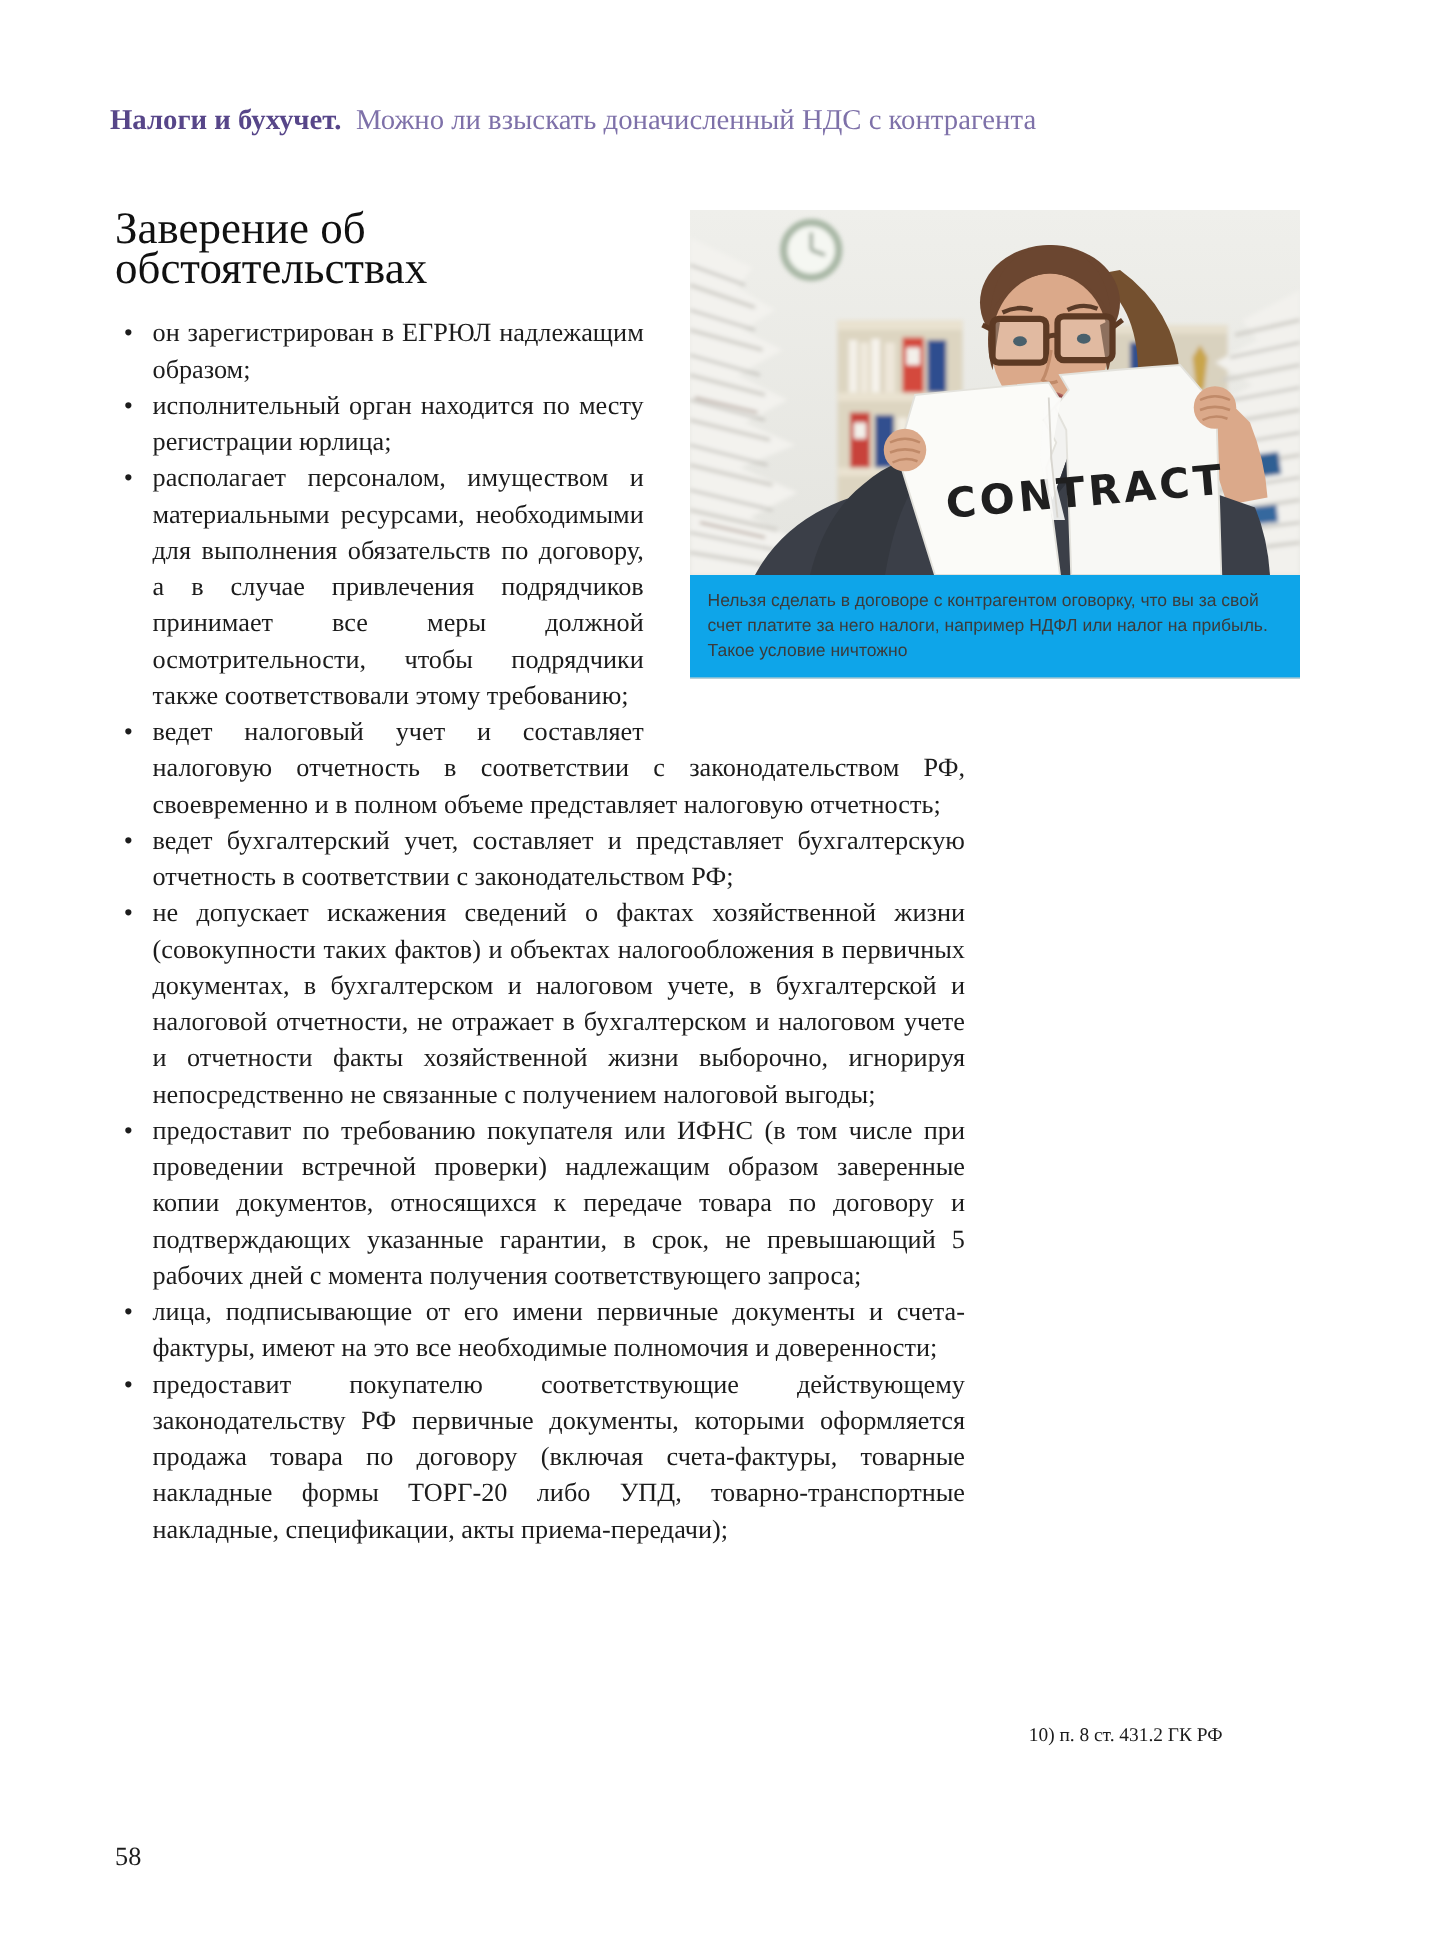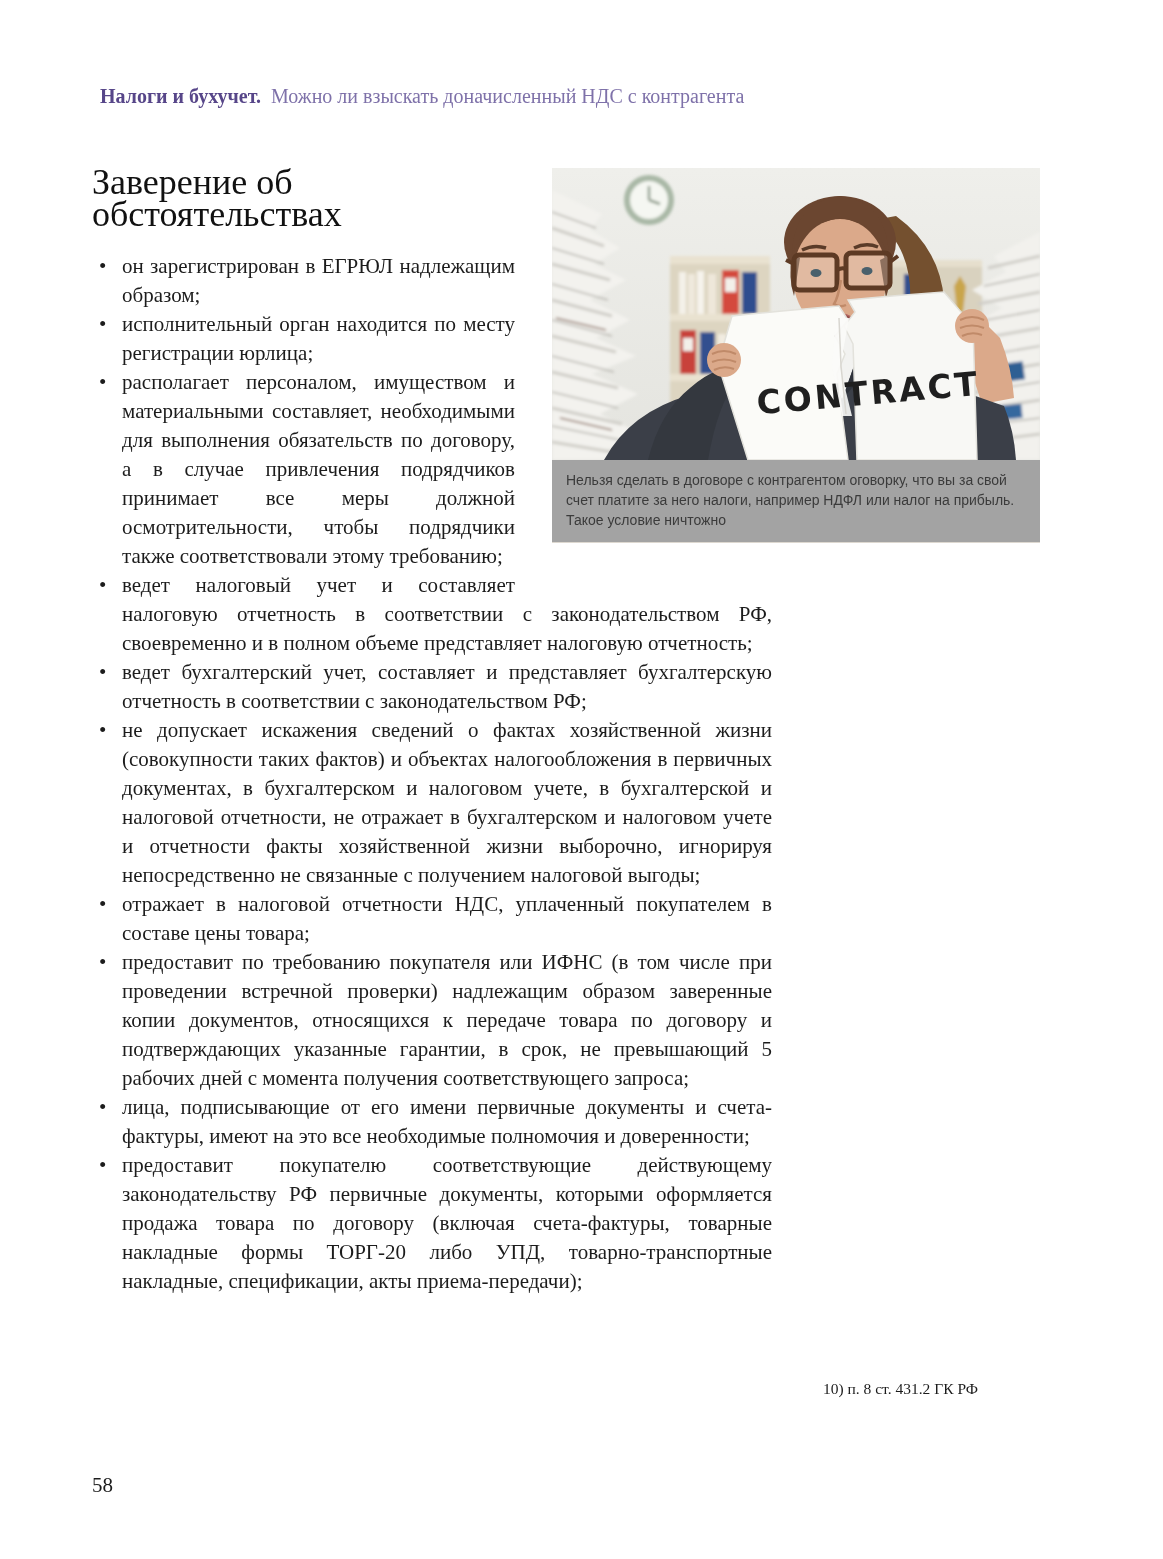--- a/index.html
+++ b/index.html
@@ -8,22 +8,22 @@
     background:#ffffff;
     font-family:"Liberation Serif",serif;
     color:#1c1c1c;
     position:relative;
     overflow:hidden;
   }
   .page{position:absolute;inset:0;background:#ffffff;}
 
   
   .running-head{
-    position:absolute;left:100px;top:84px;
-    font-size:20px;line-height:24px;white-space:nowrap;
+    position:absolute;left:88px;top:84px;
+    font-size:23px;line-height:24px;white-space:nowrap;
   }
   .running-head .section{font-weight:bold;color:#574689;}
   .running-head .subtitle{color:#7e71a9;}
 
   
   .main{
     position:absolute;left:92px;top:166px;width:680px;
   }
   h1.headline{
     font-size:36px;line-height:32px;margin:0 0 22px 0;
@@ -45,21 +45,21 @@
 
   
   figure.photo-fig{
     float:right;
     width:488px;
     margin:2px -268px 42px 37px;
     padding:0;
   }
   .photo-frame{width:488px;height:292px;display:block;overflow:hidden;}
   figcaption.caption{
-    background:#a3a3a3;
+    background:#0ea5e9;
     font-family:"Liberation Sans",sans-serif;
     font-size:14px;line-height:20px;color:#3b3b3b;
     padding:10px 14px 12px 14px;
     text-align:left;
     border-bottom:1px solid #ddd8d0;
   }
 
   
   .footnote{
     position:absolute;left:823px;top:1379px;
@@ -211,25 +211,24 @@
       </svg>
       <figcaption class="caption">Нельзя сделать в договоре с контрагентом оговорку, что вы за свой счет платите за него налоги, например НДФЛ или налог на прибыль. Такое условие ничтожно</figcaption>
     </figure>
 
     <h1 class="headline">Заверение об обстоятельствах</h1>
 
 
     <ul class="points bodytext">
       <li>он зарегистрирован в ЕГРЮЛ надлежащим образом;</li>
       <li>исполнительный орган находится по месту регистрации юрлица;</li>
-      <li>располагает персоналом, имуществом и материальными составляет, необходимыми для выполнения обязательств по договору, а в случае привлечения подрядчиков принимает все меры должной осмотрительности, чтобы подрядчики также соответствовали этому требованию;</li>
+      <li>располагает персоналом, имуществом и материальными ресурсами, необходимыми для выполнения обязательств по договору, а в случае привлечения подрядчиков принимает все меры должной осмотрительности, чтобы подрядчики также соответствовали этому требованию;</li>
       <li>ведет налоговый учет и составляет налоговую отчетность в соответствии с законодательством РФ, своевременно и в полном объеме представляет налоговую отчетность;</li>
       <li>ведет бухгалтерский учет, составляет и представляет бухгалтерскую отчетность в соответствии с законодательством РФ;</li>
       <li>не допускает искажения сведений о фактах хозяйственной жизни (совокупности таких фактов) и объектах налогообложения в первичных документах, в бухгалтерском и налоговом учете, в бухгалтерской и налоговой отчетности, не отражает в бухгалтерском и налоговом учете и отчетности факты хозяйственной жизни выборочно, игнорируя непосредственно не связанные с получением налоговой выгоды;</li>
-      <li>отражает в налоговой отчетности НДС, уплаченный покупателем в составе цены товара;</li>
       <li>предоставит по требованию покупателя или ИФНС (в том числе при проведении встречной проверки) надлежащим образом заверенные копии документов, относящихся к передаче товара по договору и подтверждающих указанные гарантии, в срок, не превышающий 5 рабочих дней с момента получения соответствующего запроса;</li>
       <li>лица, подписывающие от его имени первичные документы и счета-фактуры, имеют на это все необходимые полномочия и доверенности;</li>
       <li>предоставит покупателю соответствующие действующему законодательству РФ первичные документы, которыми оформляется продажа товара по договору (включая счета-фактуры, товарные накладные формы ТОРГ-20 либо УПД, товарно-транспортные накладные, спецификации, акты приема-передачи);</li>
     </ul>
   </div>
 
   <div class="footnote">
     <span class="fn-marker">10)</span>
     <span>п. 8 ст. 431.2 ГК РФ</span>
   </div>

